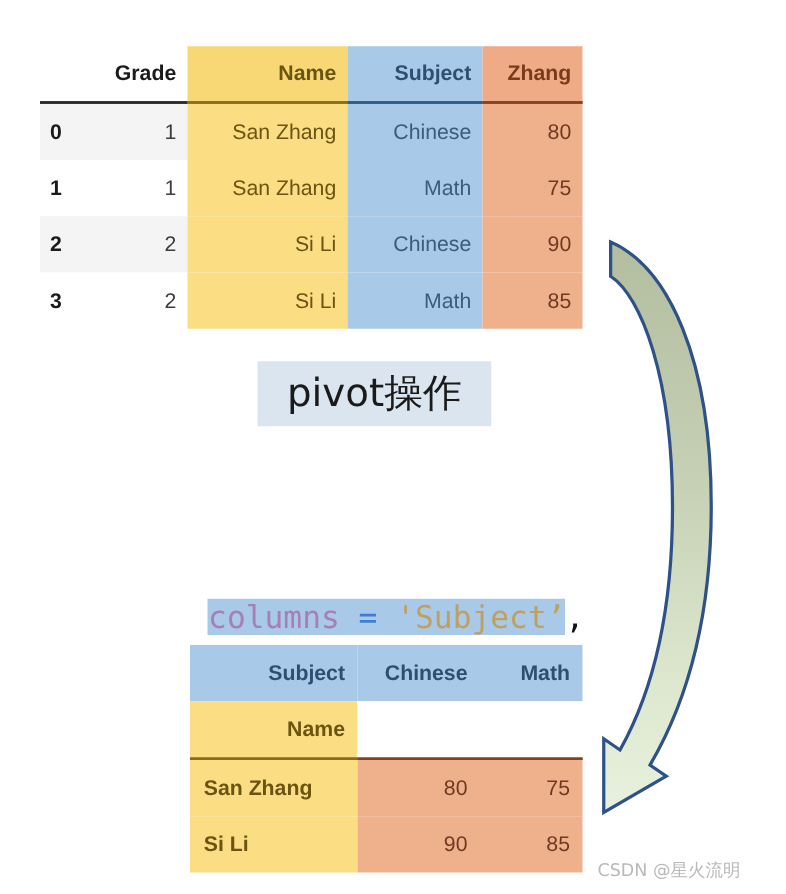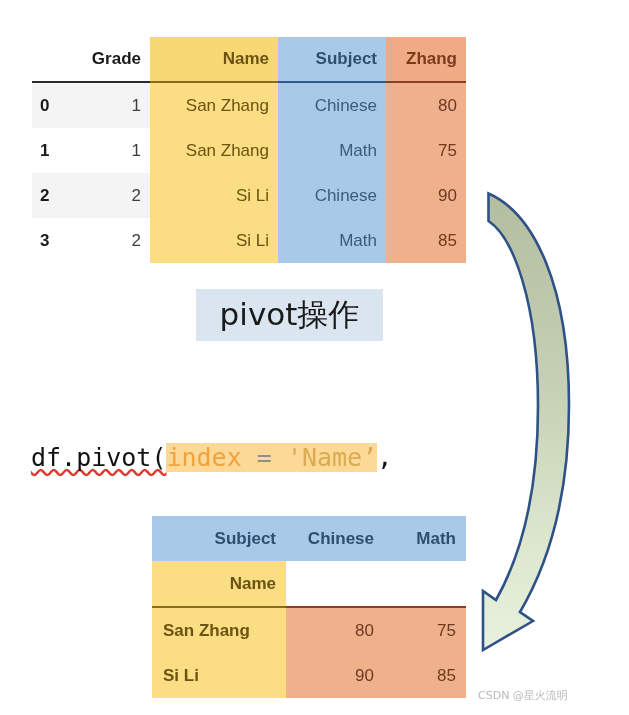--- a/index.html
+++ b/index.html
@@ -70,21 +70,21 @@
   #source-table tbody tr.odd td.c-idx,
   #source-table tbody tr.odd td.c-class { background: #f4f4f4; }
   #source-table tbody tr.even td.c-idx,
   #source-table tbody tr.even td.c-class { background: #ffffff; }
   #source-table tbody tr.odd td.c-name  { background: #fbdd83; }
   #source-table tbody tr.even td.c-name { background: #fbdd83; }
 
   
   #pivot-label {
     position: absolute;
-    left: 196px;
+    left: 206px;
     top: 289px;
     width: 187px;
     height: 52px;
     background: #dbe5ef;
     display: flex;
     align-items: center;
     justify-content: center;
   }
   #pivot-label .txt {
     font-size: 31px;
@@ -174,21 +174,21 @@
     width: 125px;
     height: 485px;
     pointer-events: none;
   }
 
   
   #watermark {
     position: absolute;
     left: 478px;
     top: 688px;
-    font-size: 11px;
+    font-size: 14px;
     color: #b9b9b9;
     font-family: "DejaVu Sans", sans-serif;
     white-space: nowrap;
   }
 </style>
 </head>
 <body>
 
 <table class="df-table" id="source-table">
   <colgroup>
@@ -237,21 +237,20 @@
       <td class="c-grade">85</td>
     </tr>
   </tbody>
 </table>
 
 <div id="pivot-label">
   <span class="txt">pivot操作</span>
 </div>
 
 <div id="code-block">
-  <span class="ln"><span class="tok plain squig">df.pivot(</span><span class="hl-yellow"><span class="tok kw-index">index</span><span class="tok eq-gray"> = </span><span class="tok str-gold">'Name’</span></span><span class="tok plain">,</span></span>
 
   <span class="ln"><span class="tok indent">df.pivot(</span><span class="hl-blue"><span class="tok kw-columns">columns</span><span class="tok eq-blue"> = </span><span class="tok str-tan">'Subject’</span></span><span class="tok plain">,</span></span>
 
   
 </div>
 
 <table class="df-table" id="result-table">
   <colgroup>
     <col class="col-name">
       <col class="col-chn">

